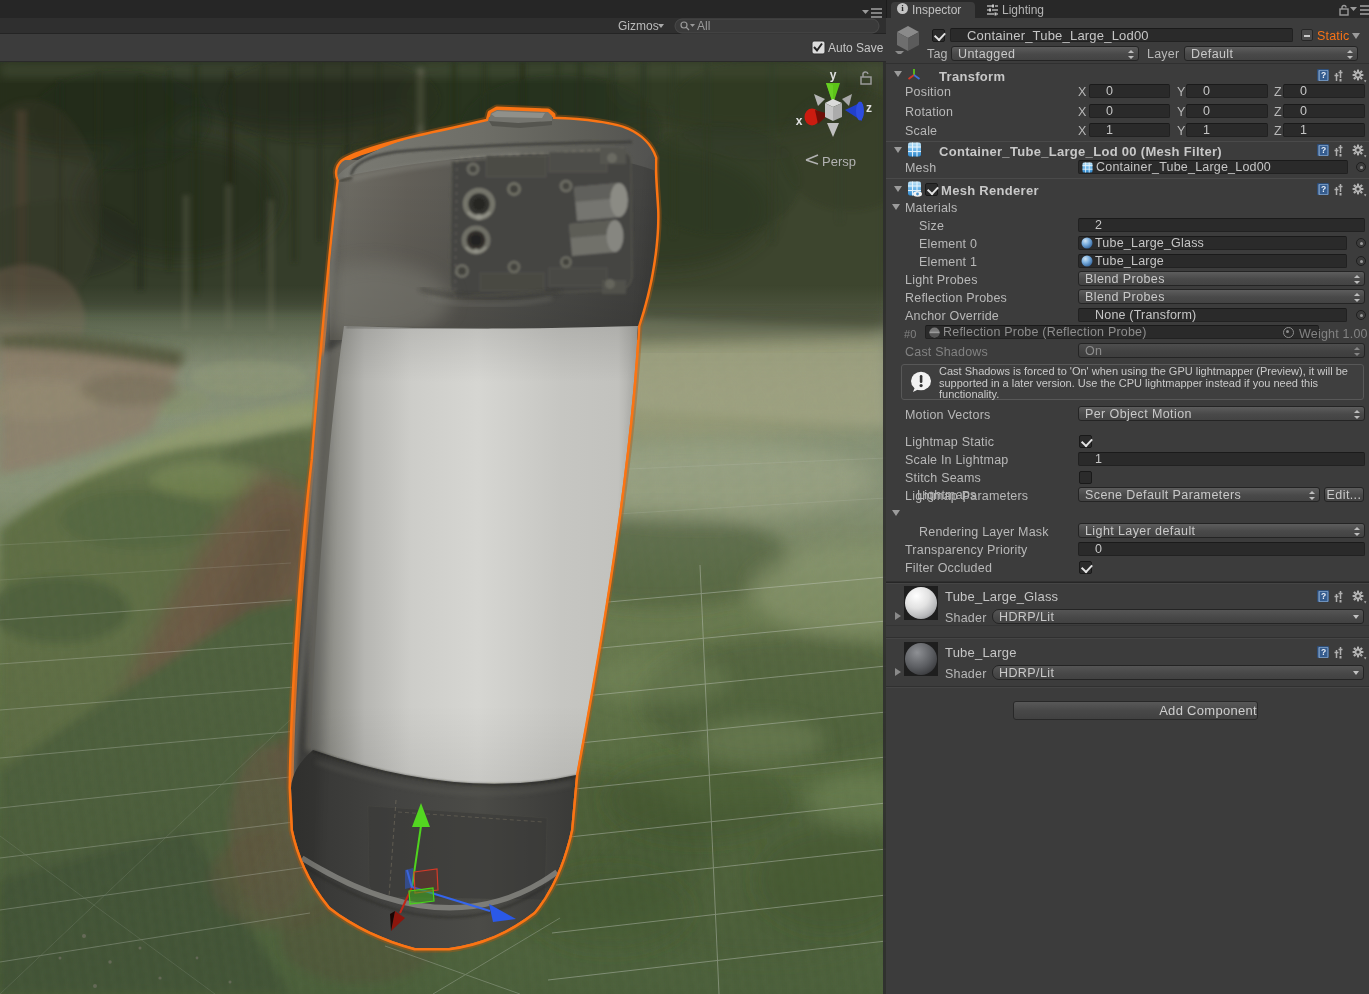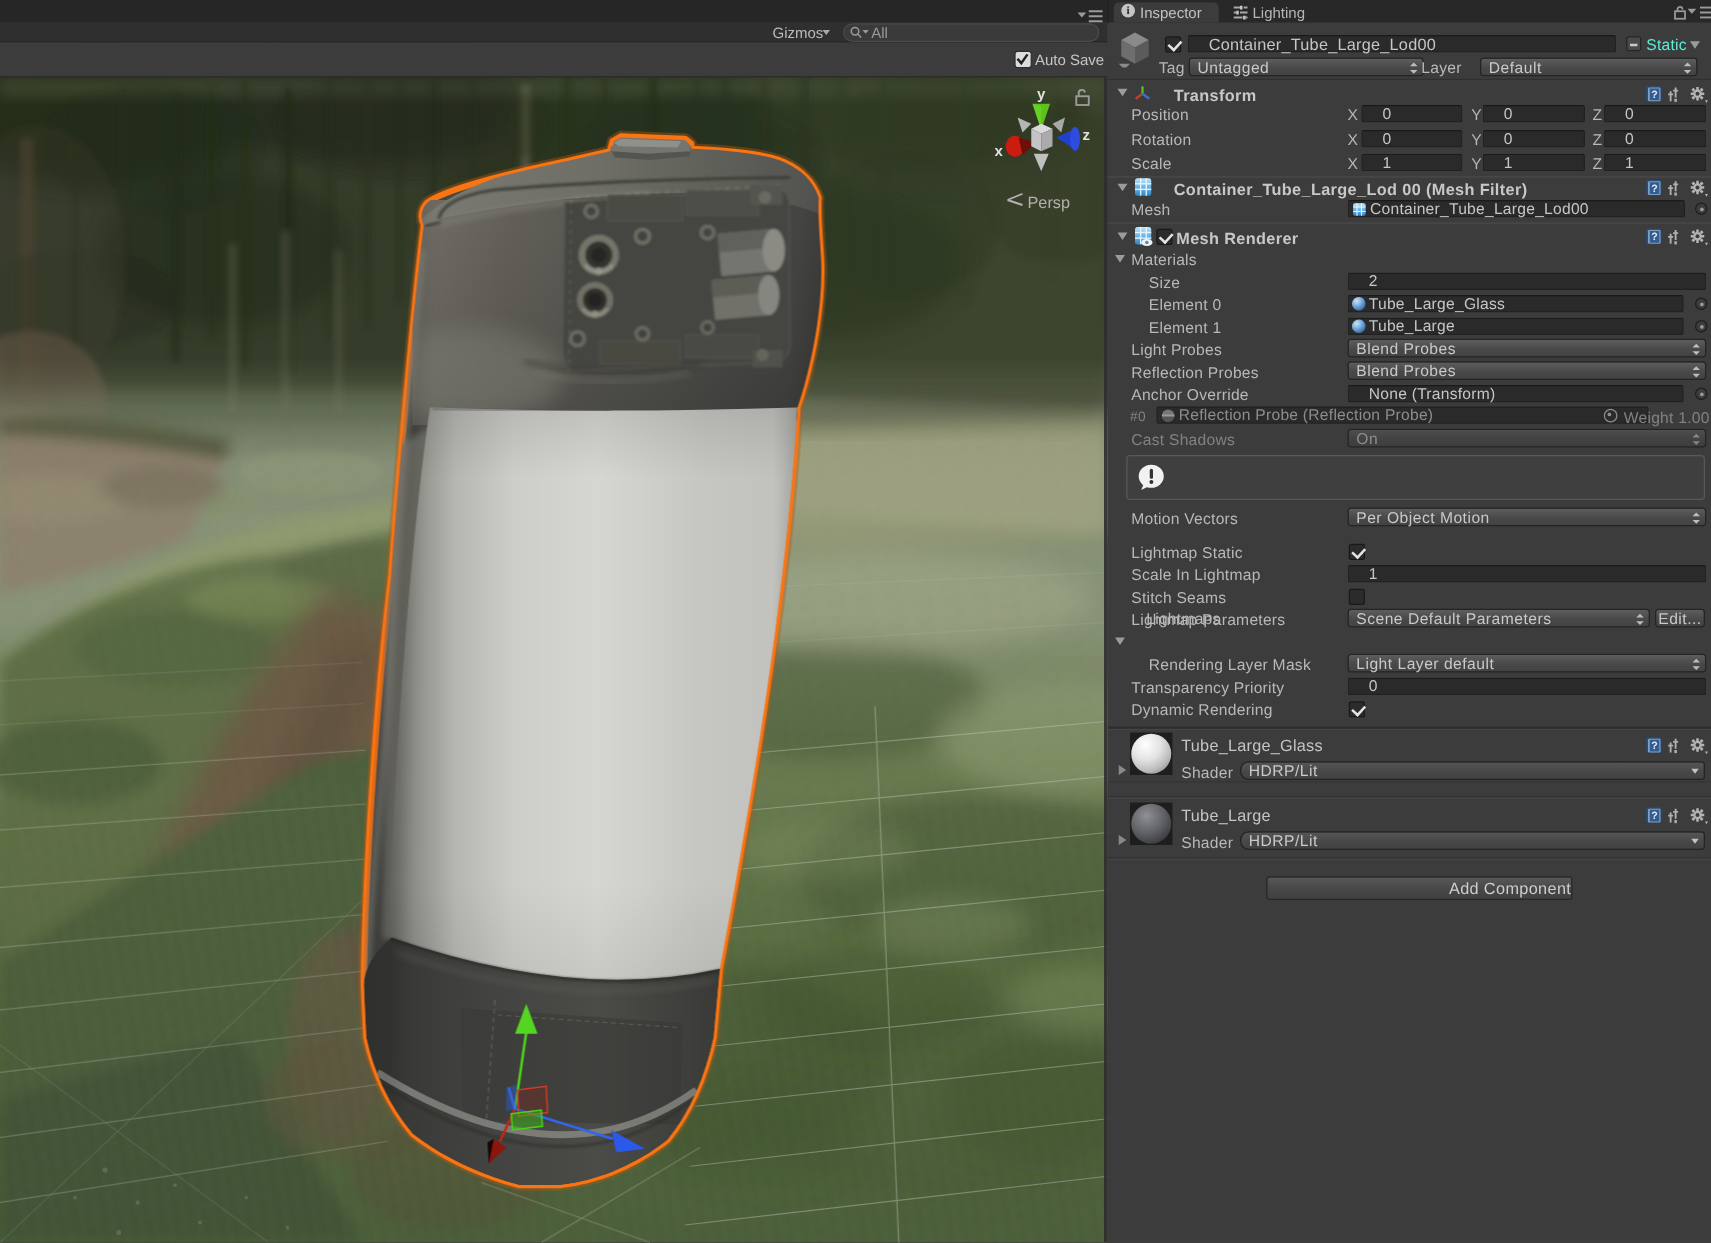--- a/index.html
+++ b/index.html
@@ -463,28 +463,28 @@
 <polygon points="14,2 25,8 14,14 3,8" fill="#8a8a8a"></polygon>
       <polygon points="3,8 14,14 14,27 3,21" fill="#6e6e6e"></polygon>
       <polygon points="25,8 14,14 14,27 25,21" fill="#5b5b5b"></polygon>
 <path d="M1,27 l4.5,4.5 4.5,-4.5 z" fill="#8b8b8b"></path>
     </svg>
 <div class="cb on" style="left:46px;top:29px"></div>
 <div class="fld" style="left:64px;top:28px;width:343px;font-size:13px;line-height:14px;">Container_Tube_Large_Lod00</div>
 <div class="abs" style="left:415px;top:29px;width:12px;height:12px;background:#4a4a4a;border:1px solid #262626;border-radius:2px;box-sizing:border-box">
       <div style="position:absolute;left:2px;top:4.5px;width:6px;height:2px;background:#c9c9c9"></div>
     </div>
-<div class="lbl" style="left:431px;top:29px;color:#5eead4">Static</div>
+<div class="lbl" style="left:431px;top:29px;color:#f97316">Static</div>
 <div class="fold" style="left:466px;top:33px"></div>
 <div class="lbl" style="left:41px;top:47px;">Tag</div>
 <div class="drop" style="left:65px;top:46px;width:188px;">Untagged<span class="ud">
         <b></b>
         <i></i>
       </span></div>
-<div class="lbl" style="left:251px;top:47px;">Layer</div>
+<div class="lbl" style="left:261px;top:47px;">Layer</div>
 <div class="drop" style="left:298px;top:46px;width:174px;">Default<span class="ud">
         <b></b>
         <i></i>
       </span></div>
 <div class="sep" style="top:63px;background:#303030"></div>
 
 <div class="fold" style="left:8px;top:71px"></div>
 <svg class="abs" style="left:21px;top:68px" width="14" height="14">
       <g stroke-width="1.8" fill="none">
         <path d="M7,7 L7,1" stroke="#59c11c"></path>
@@ -615,20 +615,21 @@
         <i></i>
       </span></div>
 
 <div class="abs" style="left:15px;top:364px;width:463px;height:36px;background:#3f3f3f;border:1px solid #585858;border-radius:3px;box-sizing:border-box"></div>
 <svg class="abs" style="left:23px;top:370px" width="24" height="24">
       <ellipse cx="12" cy="11" rx="10" ry="9.2" fill="#f2f2f2"></ellipse>
       <path d="M6,17 l-2,5 6,-3 z" fill="#f2f2f2"></path>
       <rect x="10.8" y="5" width="2.6" height="8" rx="1.3" fill="#333"></rect>
       <circle cx="12.1" cy="15.6" r="1.6" fill="#333"></circle>
     </svg>
+<div class="abs" style="left:53px;top:366px;width:424px;font-size:11px;line-height:11.5px;color:#cacaca;">Cast Shadows is forced to 'On' when using the GPU lightmapper (Preview), it will be supported in a later version. Use the CPU lightmapper instead if you need this functionality.</div>
 <div class="lbl" style="left:19px;top:408px;">Motion Vectors</div>
 <div class="drop" style="left:192px;top:406px;width:287px;">Per Object Motion<span class="ud">
         <b></b>
         <i></i>
       </span></div>
 <div class="lbl" style="left:19px;top:435px;">Lightmap Static</div>
 <div class="cb on" style="left:193px;top:435px"></div>
 <div class="lbl" style="left:19px;top:453px;">Scale In Lightmap</div>
 <div class="fld" style="left:192px;top:452px;width:287px;">1</div>
 <div class="lbl" style="left:19px;top:471px;">Stitch Seams</div>
@@ -641,21 +642,21 @@
 <div class="drop" style="left:438px;top:487px;width:40px;text-align:center;padding:0">Edit...</div>
 <div class="fold" style="left:6px;top:510px"></div>
 <div class="lbl" style="left:19px;top:488px;margin-left:12px;">Lightmaps</div>
 <div class="lbl" style="left:19px;top:525px;margin-left:14px;">Rendering Layer Mask</div>
 <div class="drop" style="left:192px;top:523px;width:287px;">Light Layer default<span class="ud">
         <b></b>
         <i></i>
       </span></div>
 <div class="lbl" style="left:19px;top:543px;">Transparency Priority</div>
 <div class="fld" style="left:192px;top:542px;width:287px;">0</div>
-<div class="lbl" style="left:19px;top:561px;">Dynamic Rendering</div>
+<div class="lbl" style="left:19px;top:561px;">Filter Occluded</div>
 <div class="cb on" style="left:193px;top:561px"></div>
 <div class="sep" style="top:581px;background:#303030"></div>
 <div class="sep" style="top:582px;background:#262626"></div>
 <div class="sep2" style="top:583px"></div>
 
 <div class="matsph" style="top:586px">
       <i style="background:radial-gradient(circle at 36% 28%,#ffffff,#e2e2e2 40%,#b9babc 68%,#88898c 88%,#717276)"></i>
     </div>
 <div class="lbl" style="left:59px;top:590px;font-size:13px;color:#c5c5c5;">Tube_Large_Glass</div>
 <div class="foldr" style="left:9px;top:612px"></div>

